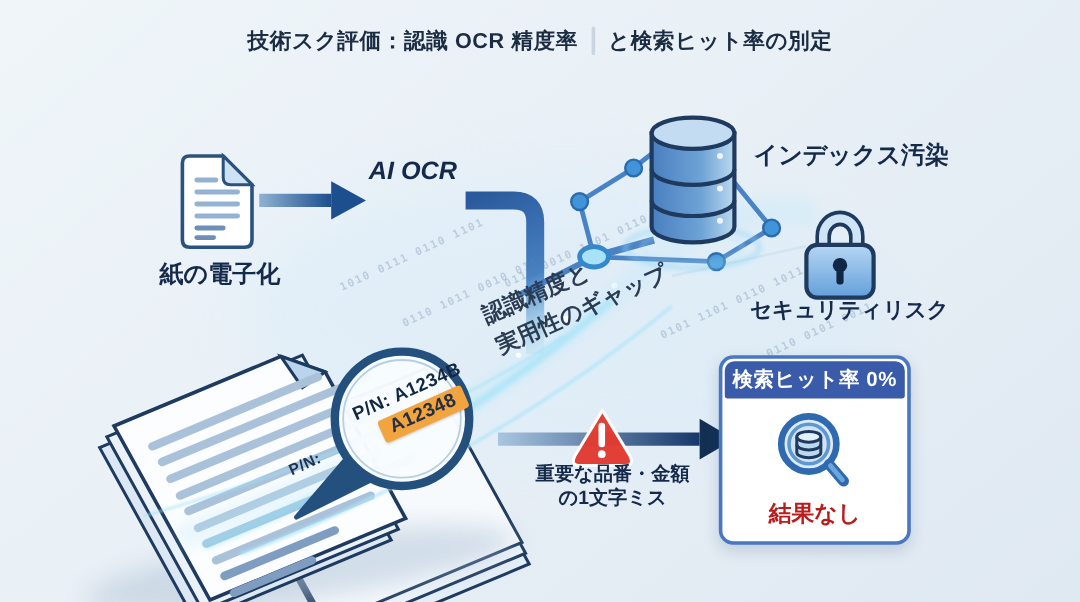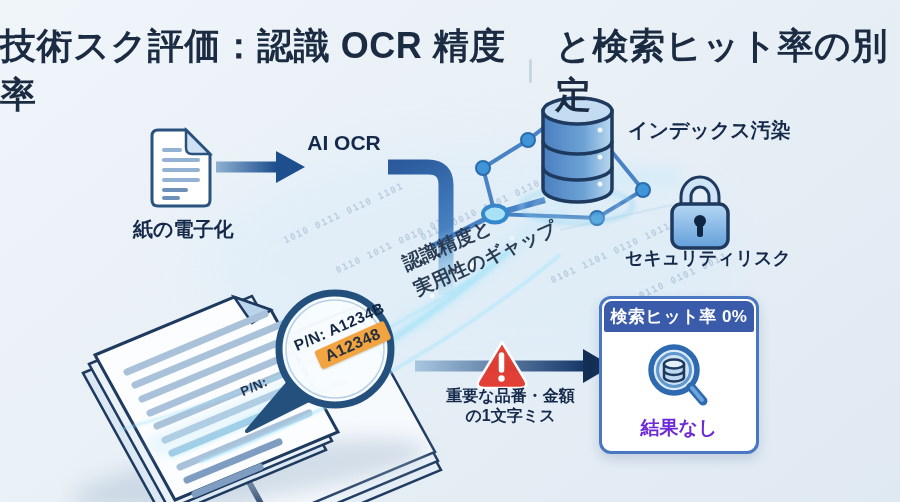--- a/index.html
+++ b/index.html
@@ -6,21 +6,21 @@
   .canvas{
     position:relative;width:900px;height:502px;overflow:hidden;
     background:linear-gradient(140deg,#eff5f9 0%,#e9f0f6 45%,#dfe9f2 100%);
     font-family:"Liberation Sans","DejaVu Sans",sans-serif;
     color:#15294a;
   }
   .art{position:absolute;left:0;top:0;z-index:1;}
   .lbl{position:absolute;font-weight:bold;color:#15294a;z-index:3;line-height:1.25;}
   .title-row{
     position:absolute;top:22px;left:0;right:0;display:flex;justify-content:center;align-items:center;
-    z-index:3;font-weight:bold;font-size:36px;color:#1b2b42;letter-spacing:.5px;gap:12px;
+    z-index:3;font-weight:bold;font-size:18px;color:#1b2b42;letter-spacing:.5px;
   }
   .title-sep{width:3px;height:24px;background:#c9d6e2;border-radius:2px;margin:0 11px;}
   .center{text-align:center;}
   .noise{
     position:absolute;z-index:2;font-family:"DejaVu Sans Mono","Liberation Mono",monospace;
     font-size:9px;letter-spacing:1.5px;color:rgba(96,126,166,.30);white-space:nowrap;
     transform:rotate(-25deg);font-weight:bold;
   }
   .gap-text{
     position:absolute;left:398px;top:252px;z-index:3;transform:rotate(-24deg);transform-origin:0 0;
@@ -44,21 +44,21 @@
     position:absolute;left:599px;top:296px;width:160px;height:158px;z-index:3;
     background:#ffffff;border:3px solid #4a77c2;border-radius:12px;box-sizing:border-box;
     box-shadow:0 5px 12px rgba(40,70,120,.18);display:flex;flex-direction:column;align-items:center;
   }
   .panel-header{
     align-self:stretch;margin:2px 2px 0 2px;height:31px;border-radius:8px 8px 2px 2px;
     background:#3a5ba9;color:#ffffff;font-weight:bold;font-size:17px;
     display:flex;align-items:center;justify-content:center;letter-spacing:.5px;
   }
   .panel-body{flex:1;display:flex;flex-direction:column;align-items:center;justify-content:center;padding-bottom:4px;}
-  .panel-result{font-weight:bold;font-size:19px;color:#6d28d9;margin-top:2px;}
+  .panel-result{font-weight:bold;font-size:19px;color:#b91c1c;margin-top:2px;}
   .footer{
     position:absolute;right:22px;top:468px;z-index:3;font-size:15px;color:#3c4f66;letter-spacing:.3px;
   }
 </style>
 </head>
 <body>
 
 <div class="canvas">
 
   <svg class="art" width="900" height="502" viewBox="0 0 900 502">
@@ -217,21 +217,21 @@
 
   <div class="title-row">
     <span>技術スク評価：認識 OCR 精度率</span>
     <span class="title-sep"></span>
     <span>と検索ヒット率の別定</span>
   </div>
 
   <div class="lbl" style="left:133px;top:217px;font-size:20px;">紙の電子化</div>
 
   <div class="lbl center" style="left:268px;top:125px;width:152px;font-size:19.5px;">
-    <div style="font-size:21px;margin-top:5px;">AI OCR</div>
+    <div style="font-size:21px;margin-top:5px;font-style:italic;">AI OCR</div>
   </div>
 
   <div class="lbl" style="left:628px;top:118px;font-size:20px;">インデックス汚染</div>
 
   <div class="lbl" style="left:625px;top:247px;font-size:18px;">セキュリティリスク</div>
 
   <div class="gap-text">
     <div>認識精度と</div>
     <div>実用性のギャップ</div>
   </div>

